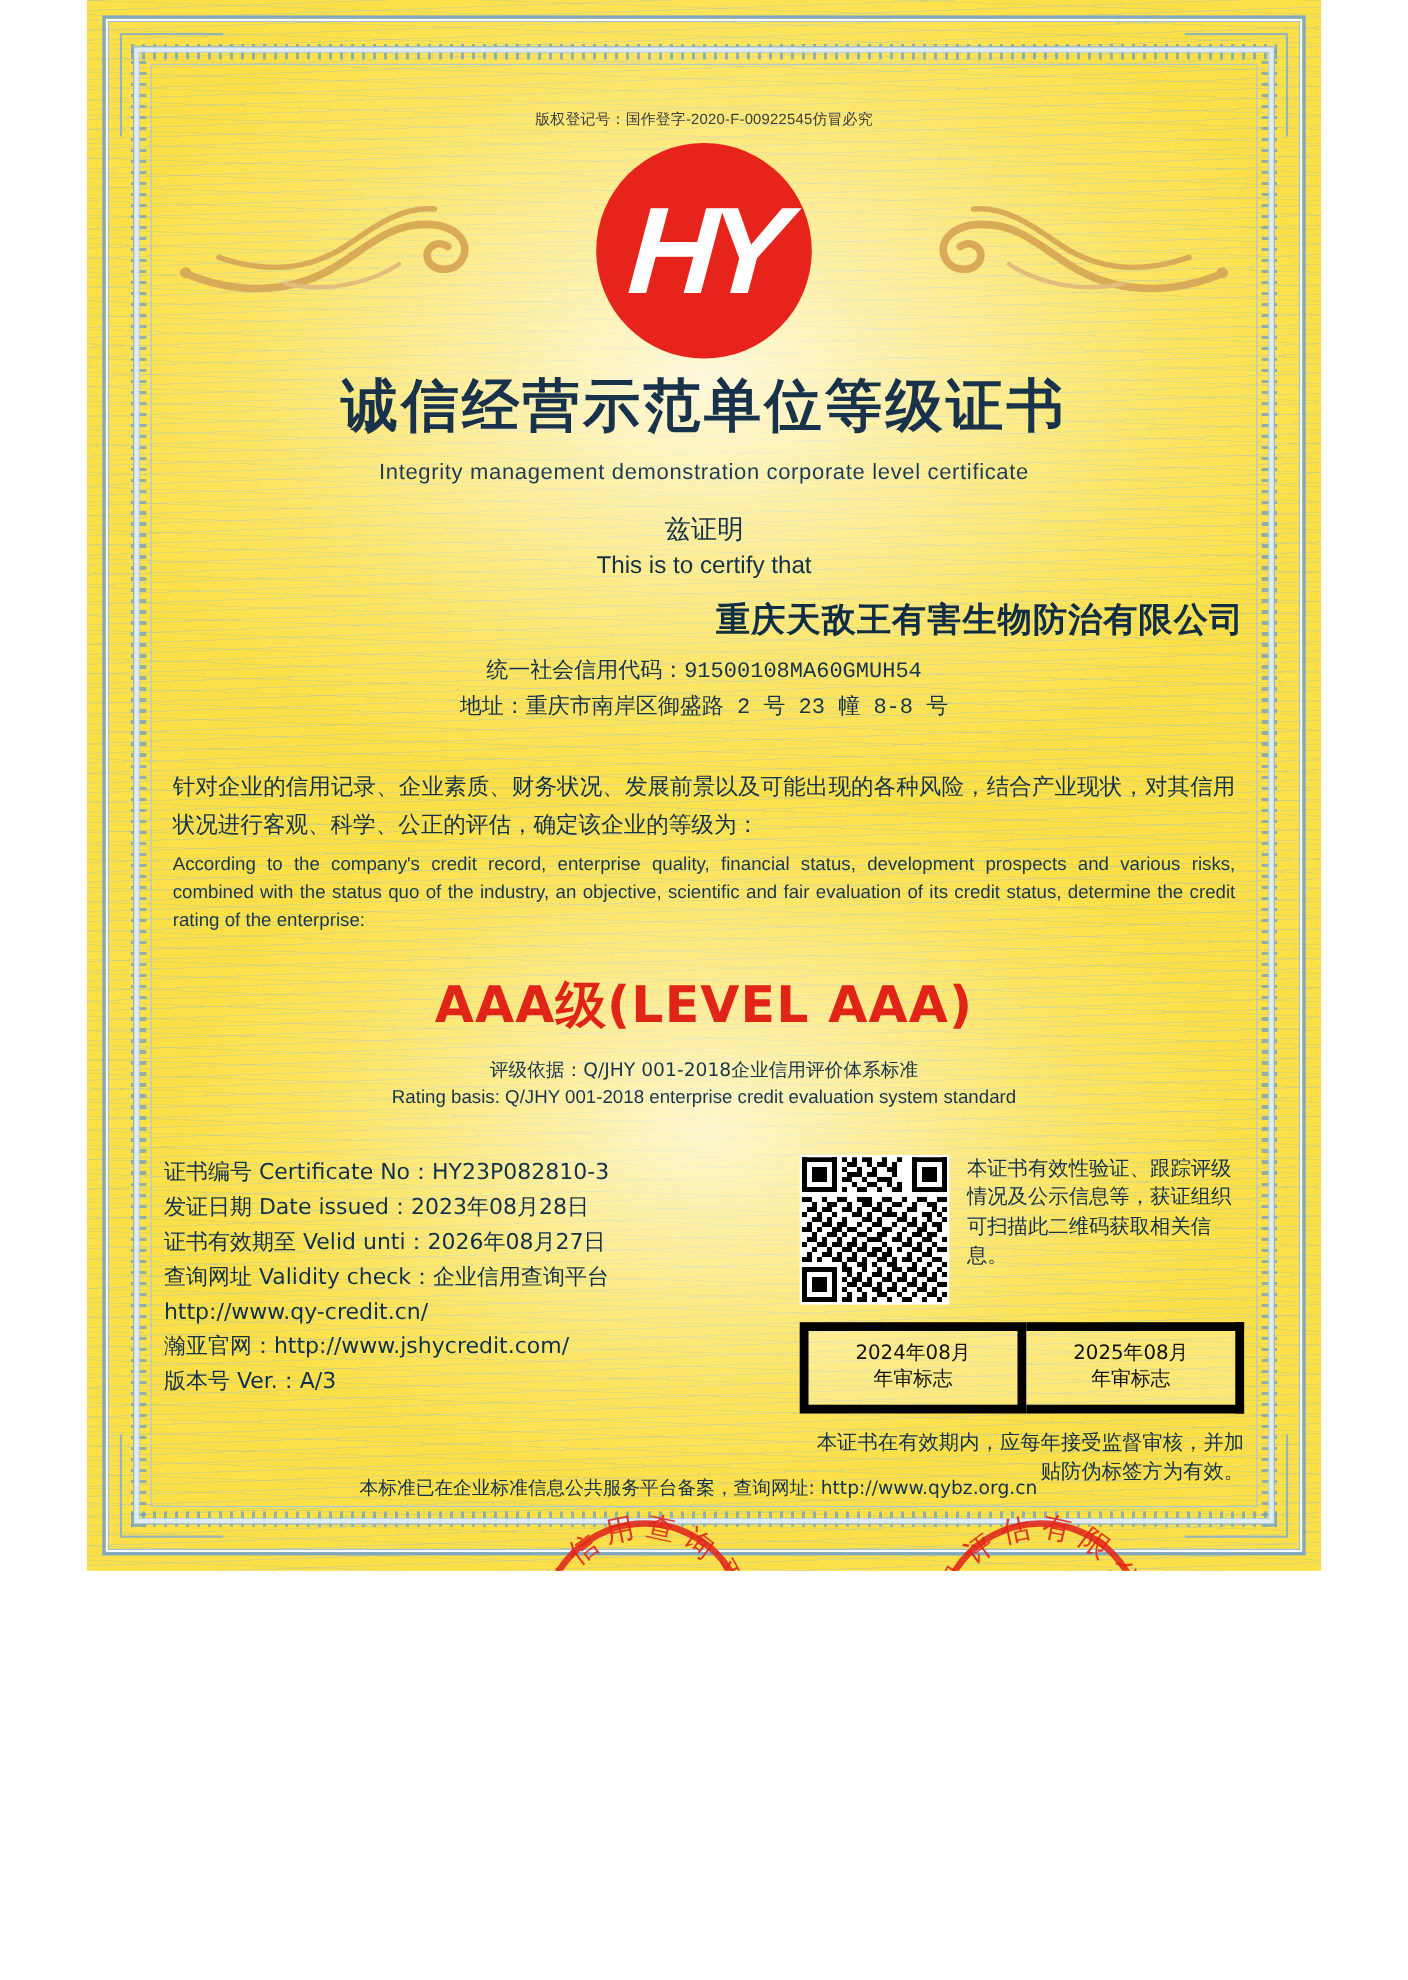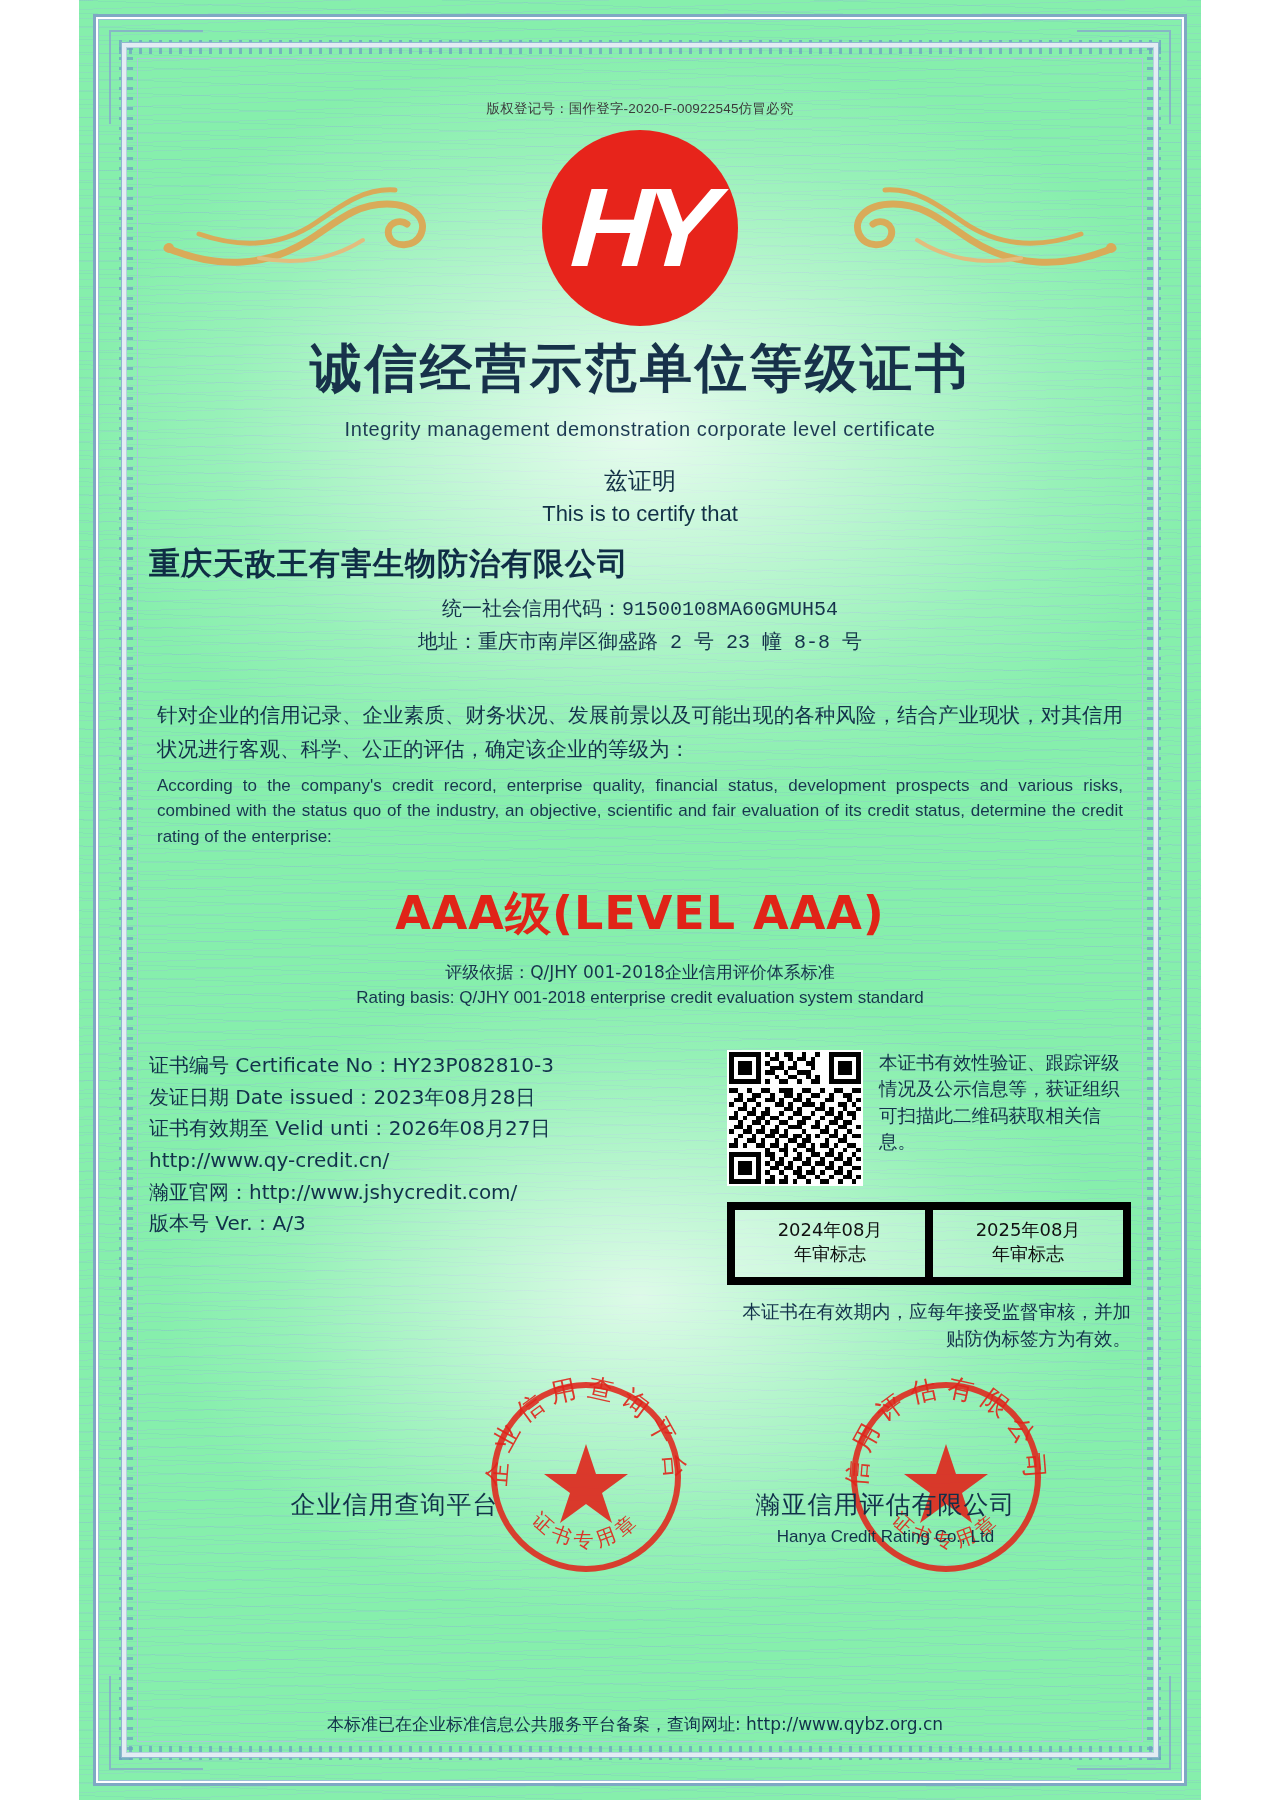--- a/index.html
+++ b/index.html
@@ -10,23 +10,23 @@
   body {
     width: 1280px;
     height: 1800px;
     font-family: "Liberation Sans", sans-serif;
     overflow: hidden;
   }
 
   .certificate {
     position: relative;
     width: 1122px;
-    height: 1800px;
+    height: 1428px;
     margin: 0 auto;
-    background: #86efac;
+    background: #fde047;
     overflow: hidden;
   }
 
   
   .bg-waves {
     position: absolute;
     inset: 0;
     background:
       repeating-linear-gradient(
         178deg,
@@ -176,21 +176,21 @@
     font-family: "DejaVu Sans", "Liberation Sans", sans-serif;
   }
   .certify-en {
     text-align: center;
     font-size: 22px;
     color: #123046;
     margin-top: 4px;
   }
 
   .company {
-    text-align: left;
+    text-align: right;
     font-size: 31px;
     font-weight: bold;
     color: #0f2d45;
     margin-top: 16px;
     letter-spacing: 1px;
     font-family: "DejaVu Sans", "Liberation Sans", sans-serif;
   }
   .company-meta {
     text-align: center;
     font-size: 20px;
@@ -413,20 +413,21 @@
 
     <div class="level">AAA级(LEVEL AAA)</div>
     <div class="basis-cn">评级依据：Q/JHY 001-2018企业信用评价体系标准</div>
     <div class="basis-en">Rating basis: Q/JHY 001-2018 enterprise credit evaluation system standard</div>
 
     <div class="details-row">
       <div class="details-left">
         <div>证书编号 Certificate No：HY23P082810-3</div>
         <div>发证日期 Date issued：2023年08月28日</div>
         <div>证书有效期至 Velid unti：2026年08月27日</div>
+        <div>查询网址 Validity check：企业信用查询平台</div>
         <div>http://www.qy-credit.cn/</div>
         <div>瀚亚官网：http://www.jshycredit.com/</div>
         <div>版本号 Ver.：A/3</div>
       </div>
 
       <div class="details-right">
         <div class="qr-row">
           <svg class="qr" viewBox="0 0 29 29" shape-rendering="crispEdges">
             <rect width="29" height="29" fill="#ffffff"></rect>
             <g fill="#000000">

